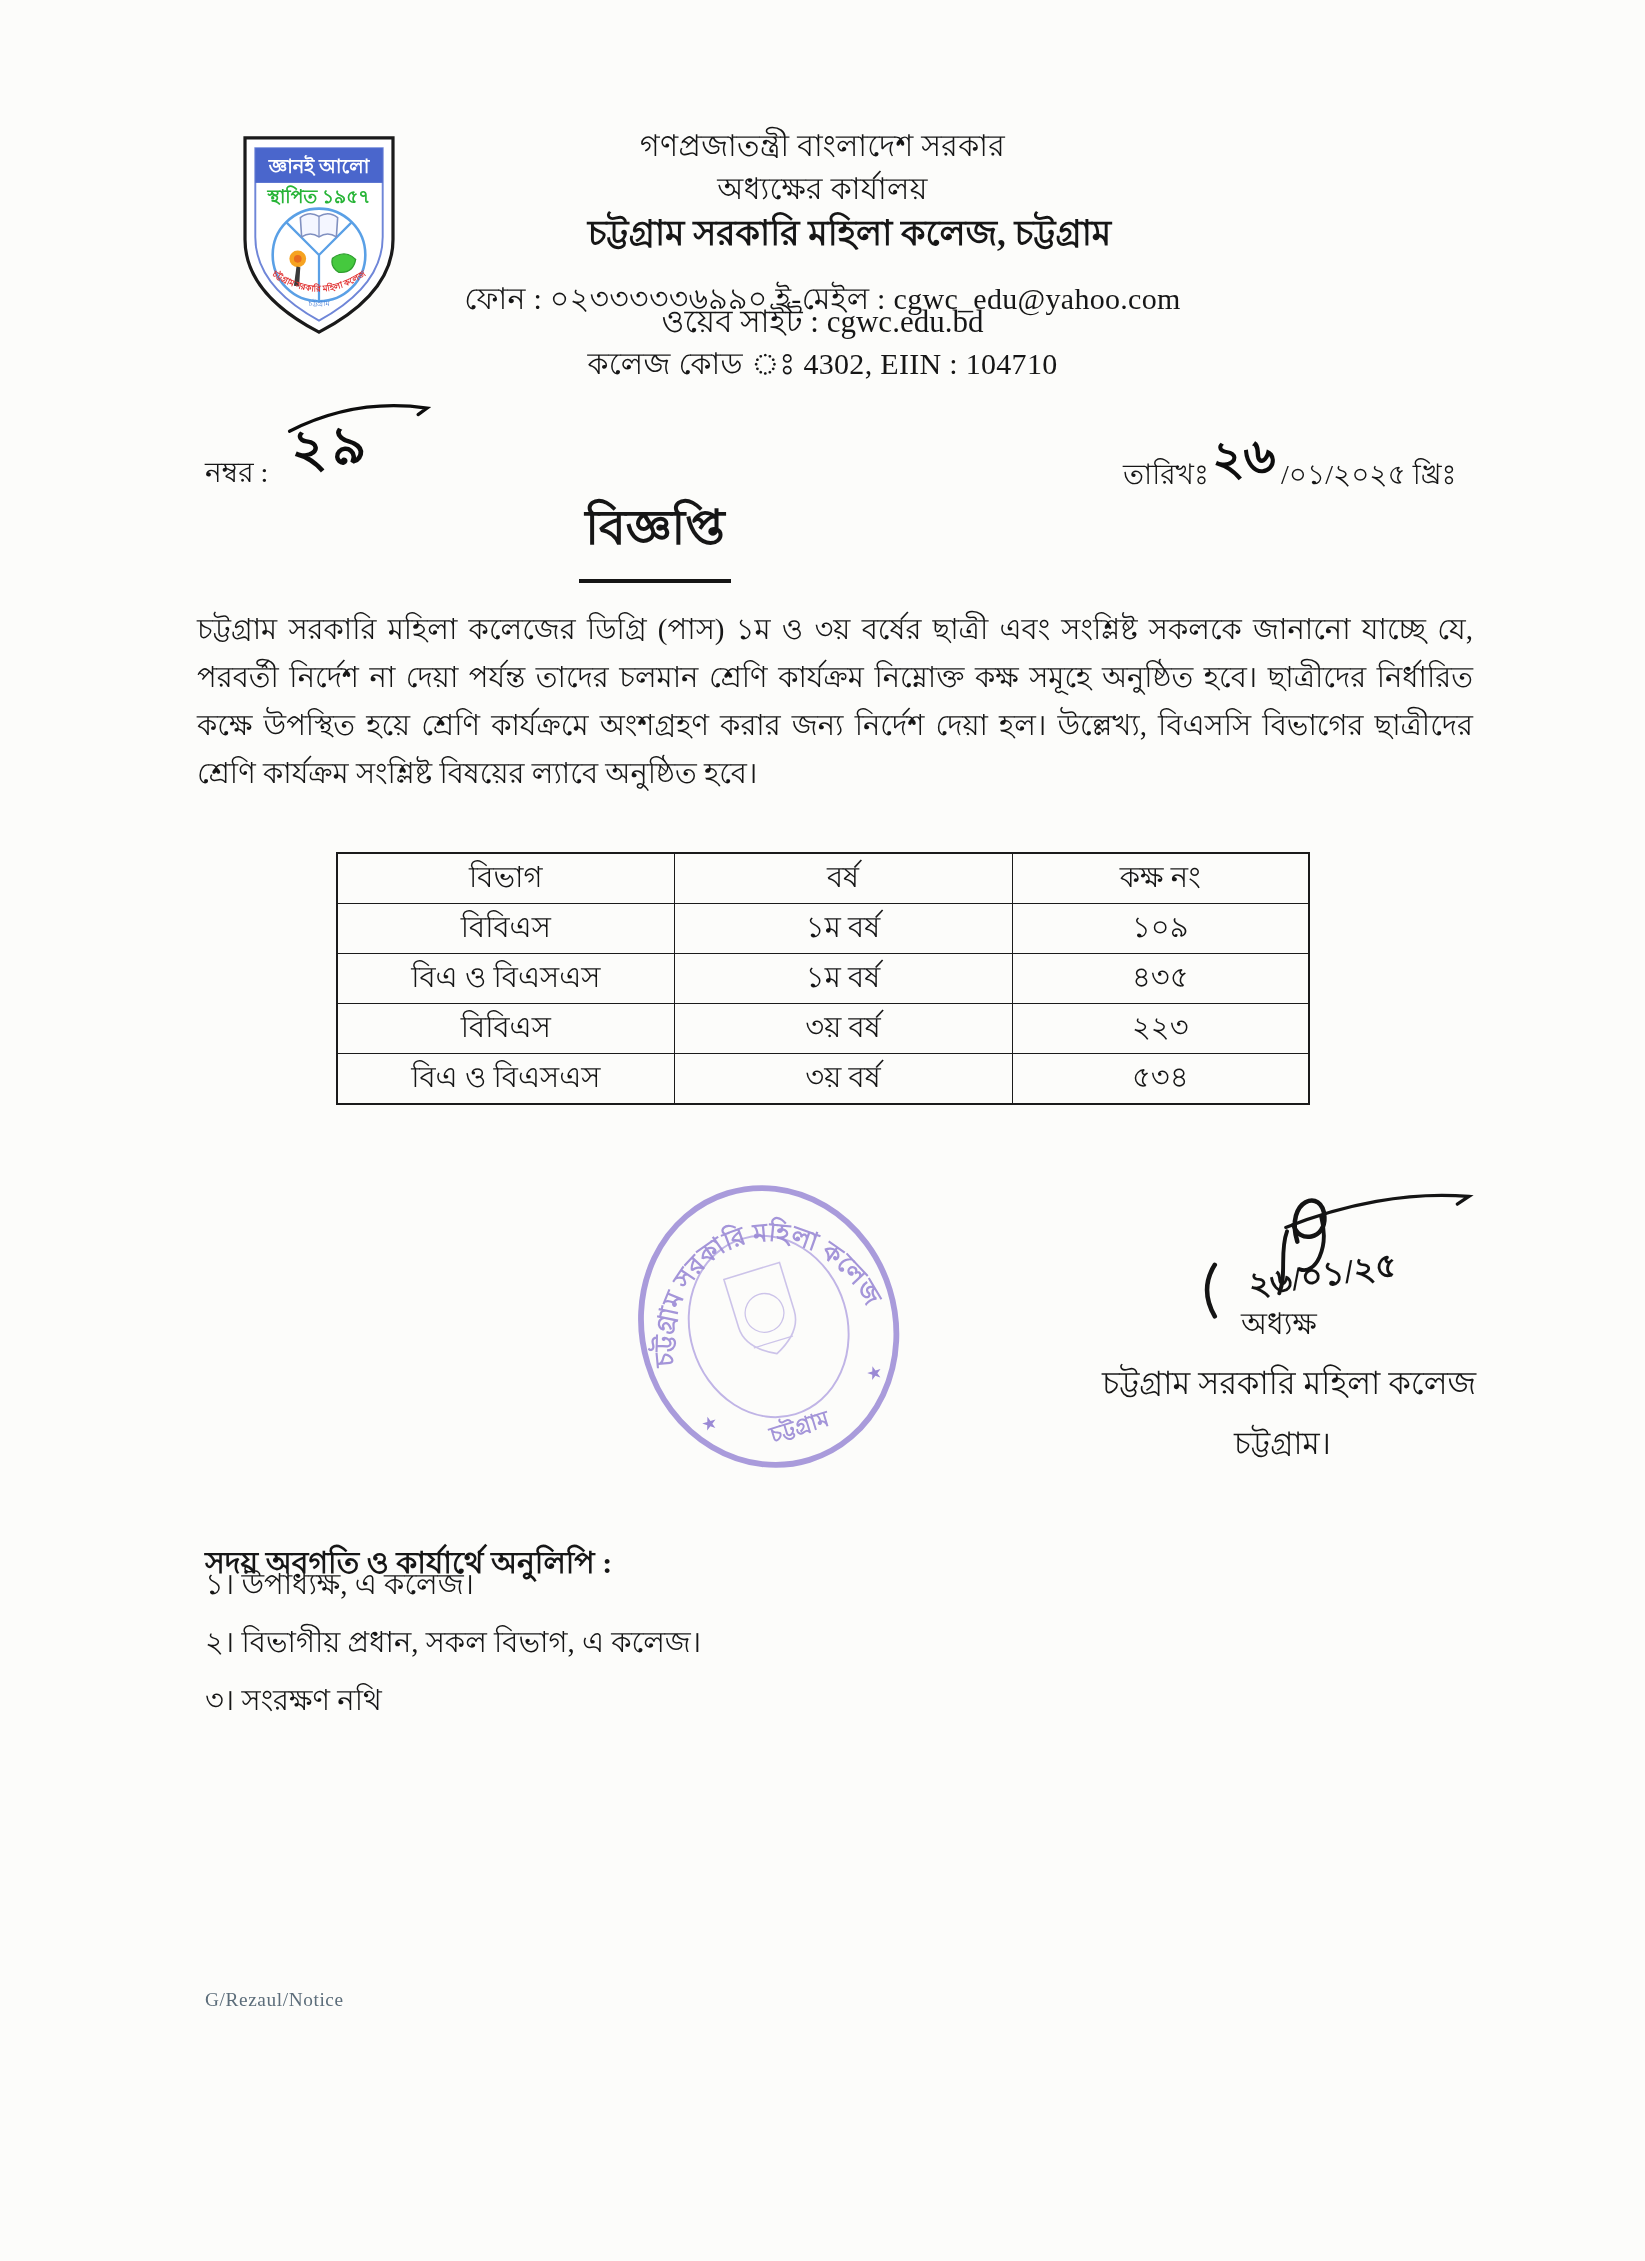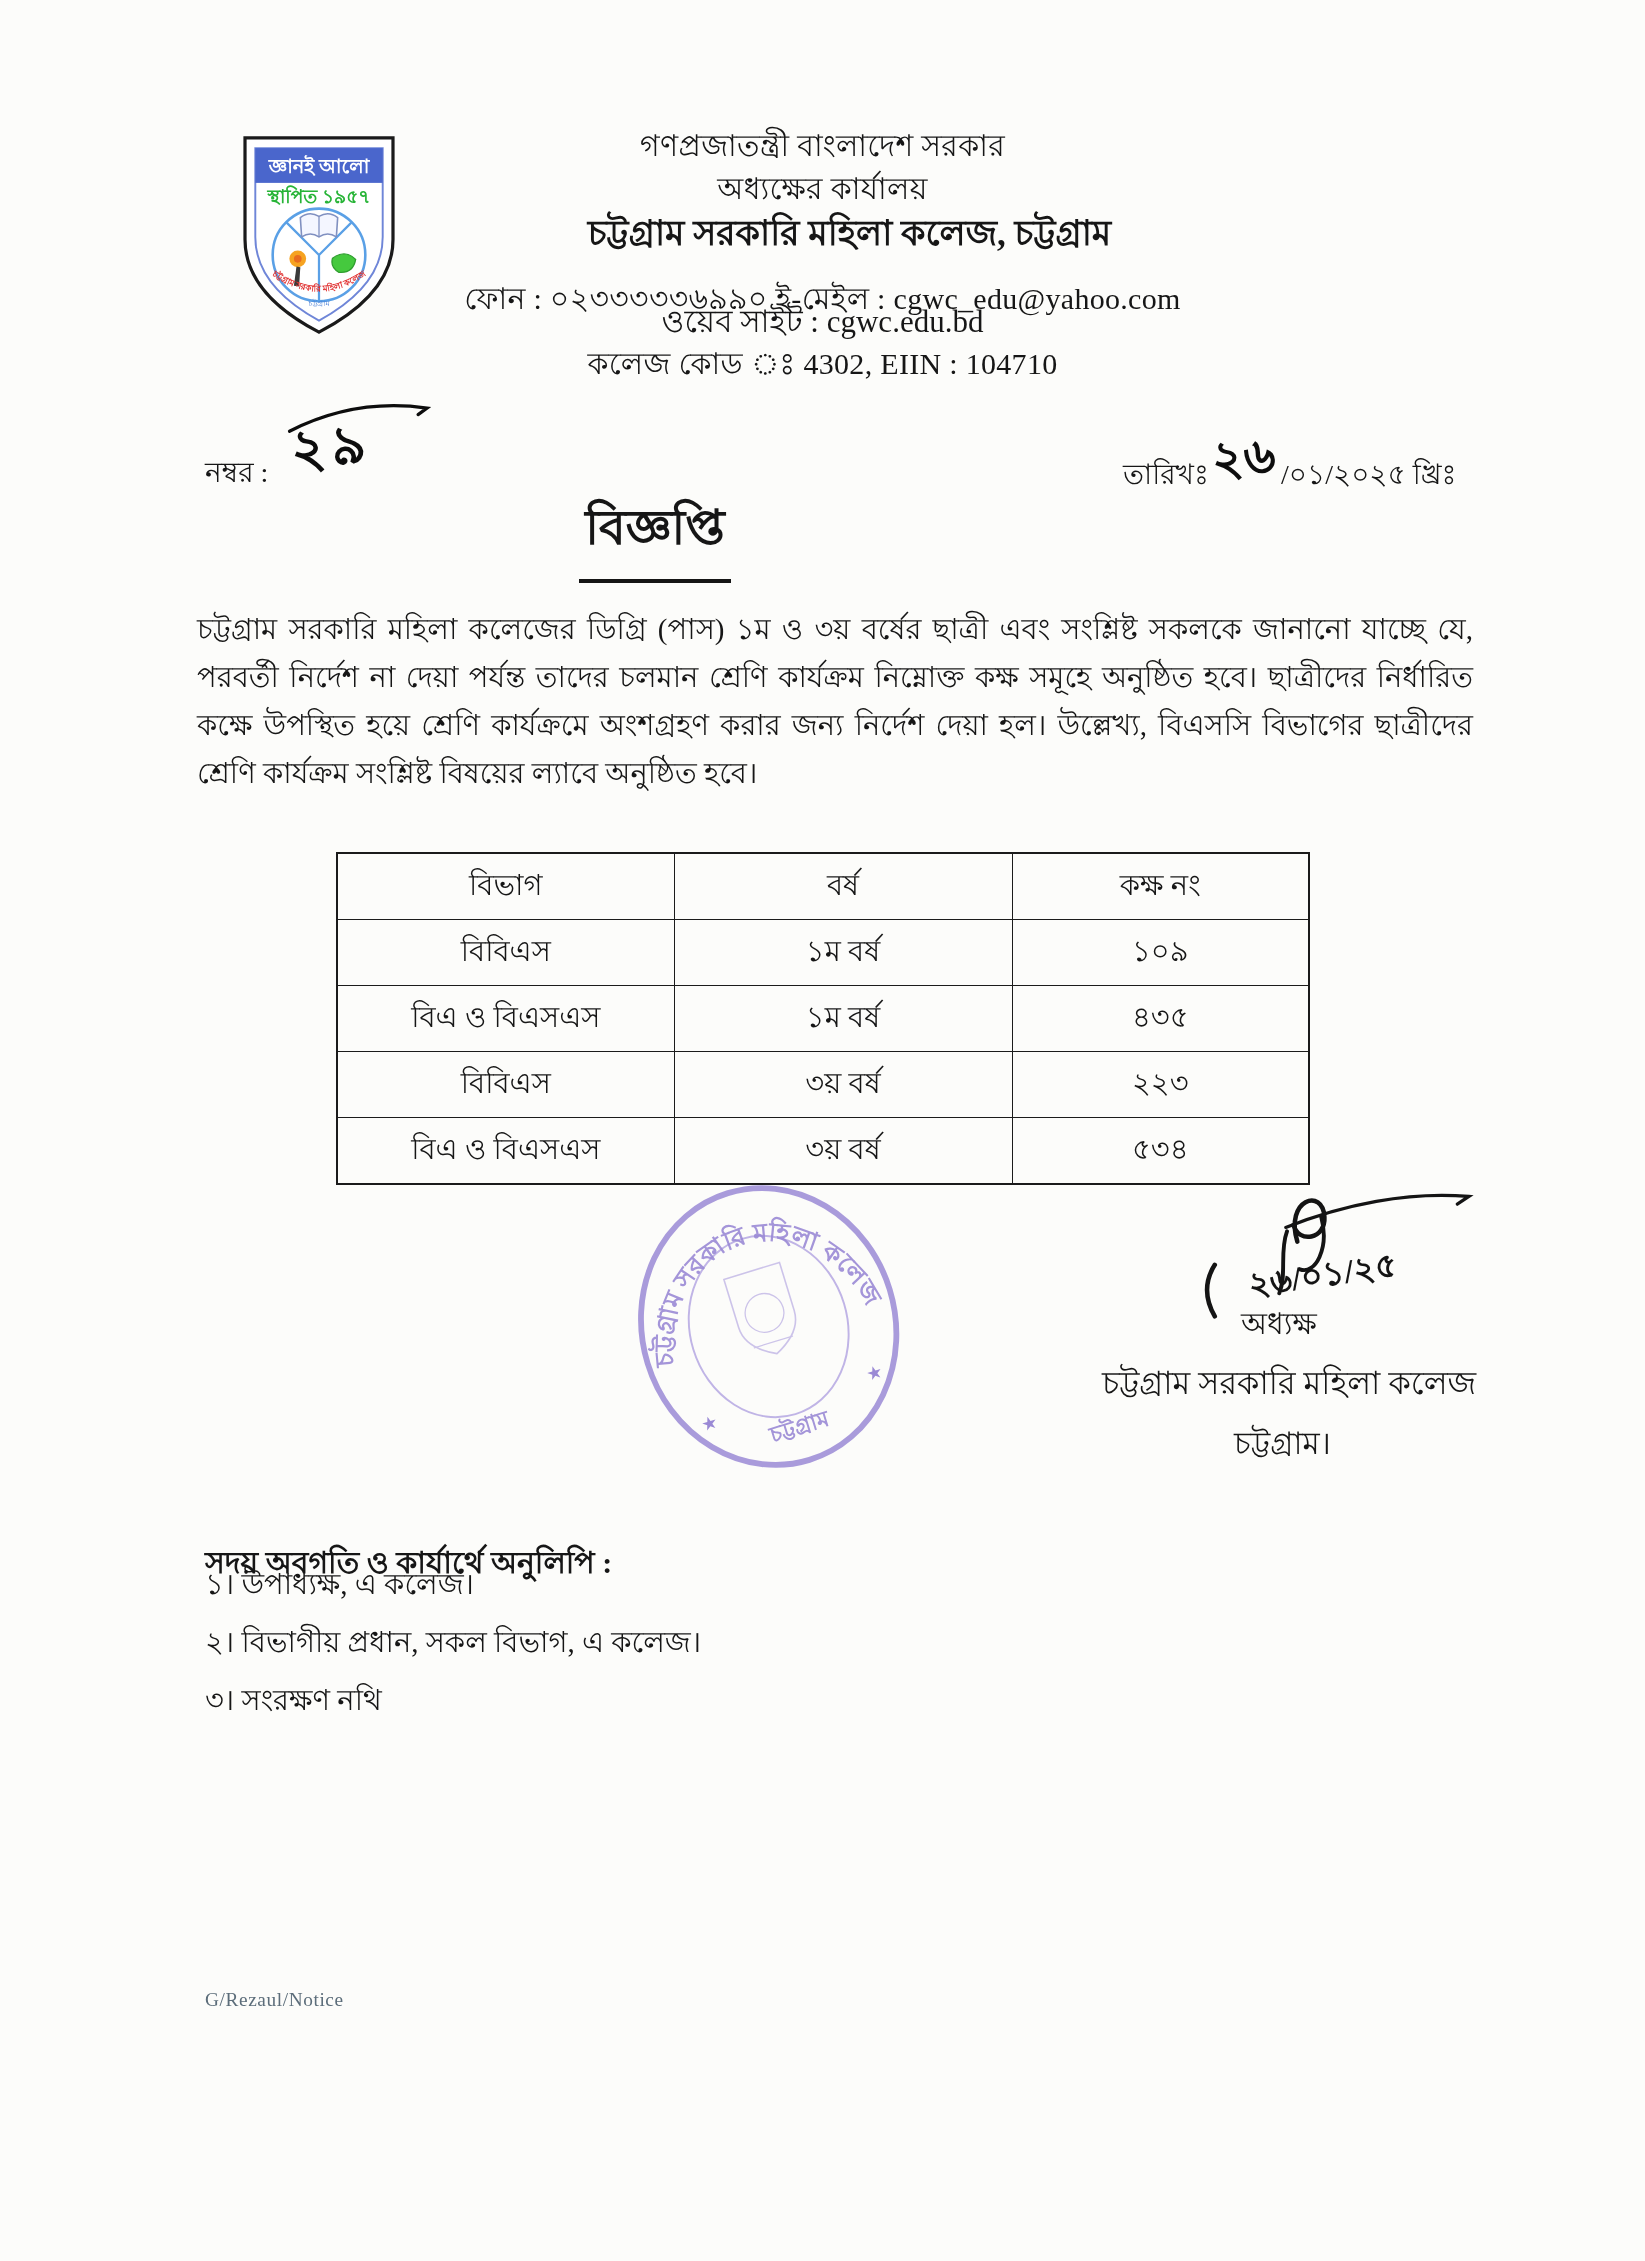--- a/index.html
+++ b/index.html
@@ -40,21 +40,21 @@
   }
 
   
   table.roomtable{
     left:336px;top:852px;position:absolute;
     border-collapse:collapse;table-layout:fixed;width:972px;
     font-size:29px;
   }
   table.roomtable td,table.roomtable th{
     border:1.9px solid #1b1b1b;text-align:center;vertical-align:middle;
-    font-weight:400;padding:8px;
+    font-weight:400;padding:0;
   }
   table.roomtable tr{height:48px;}
   table.roomtable{border:2.6px solid #1b1b1b;}
 
   
   .sig-designation{font-size:30px;}
   .sig-org{font-size:32px;}
   .sig-place{font-size:31px;}
 
   

